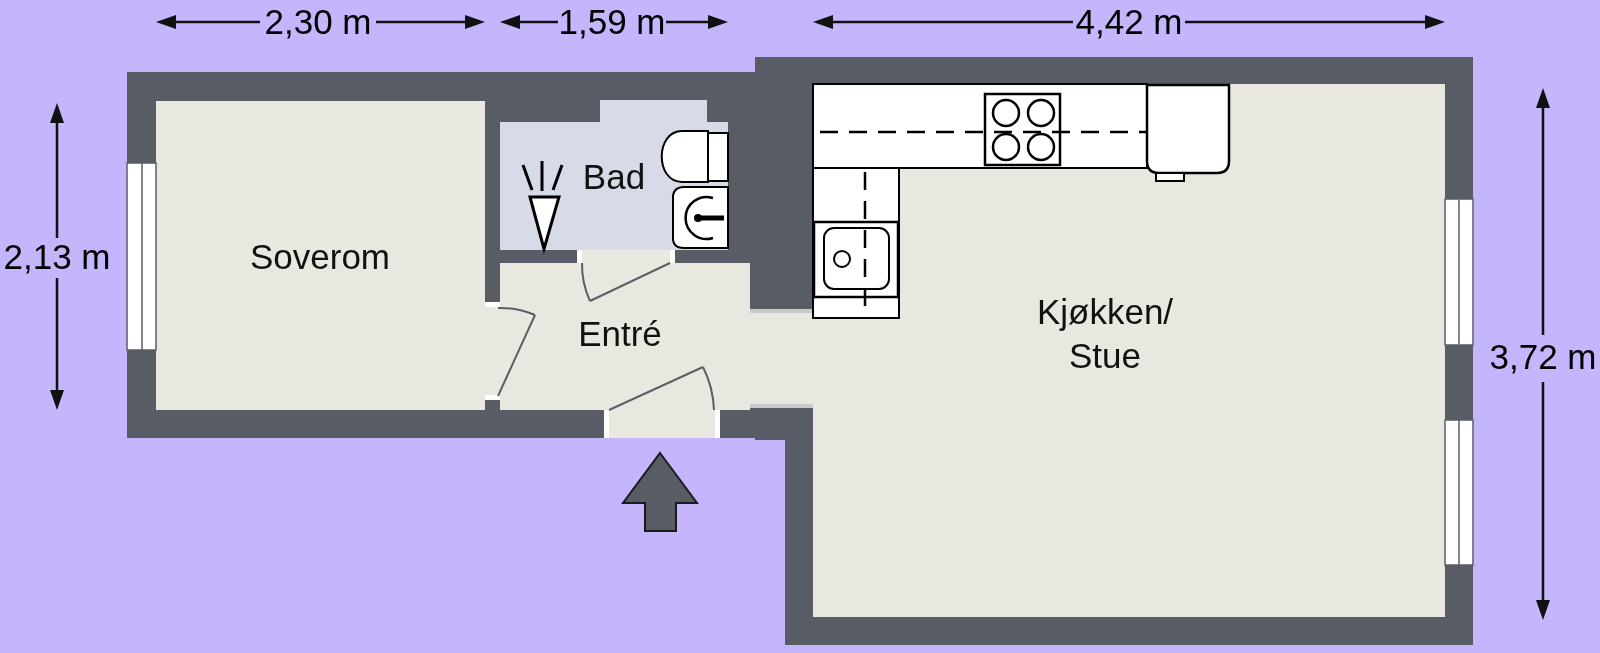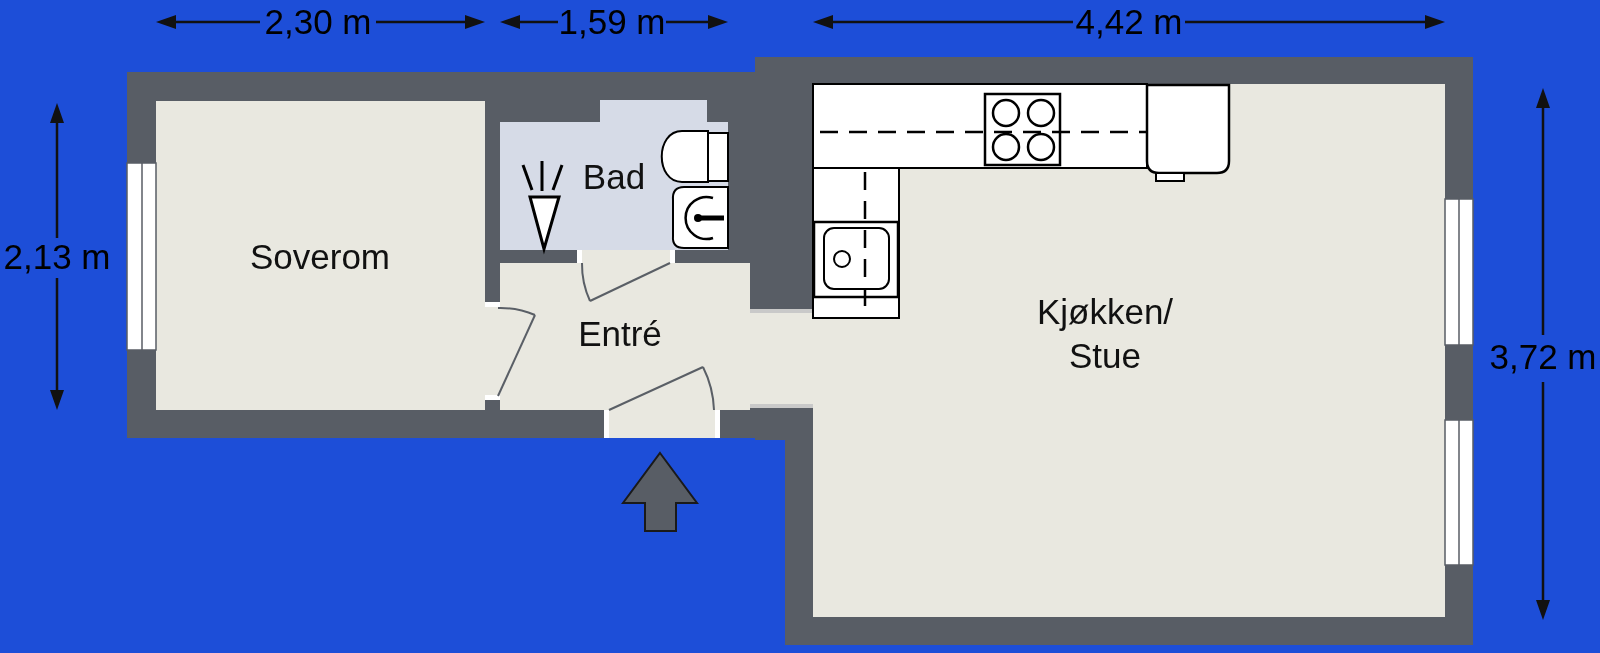--- a/index.html
+++ b/index.html
@@ -1,16 +1,16 @@
 <!DOCTYPE html>
 <html><head>
 <meta charset="utf-8">
 <style>
   html,body{margin:0;padding:0;background:#ffffff;}
-  .stage{position:relative;width:1600px;height:653px;background:#1d4ed8;overflow:hidden;
+  .stage{position:relative;width:1600px;height:653px;background:#c4b5fd;overflow:hidden;
          font-family:"Liberation Sans", sans-serif;}
   svg{display:block;}
   .wall{fill:#585d65;}
   .floor{fill:#e9e8e0;}
   .bathfloor{fill:#d6dbe7;}
   .jamb{fill:#ffffff;}
   .threshold{fill:#c9c9c9;}
   .win{fill:#ffffff;stroke:#585d65;stroke-width:1.5;}
   .winline{stroke:#585d65;stroke-width:1.5;}
   .fix{fill:#ffffff;stroke:#000000;stroke-width:2;}

